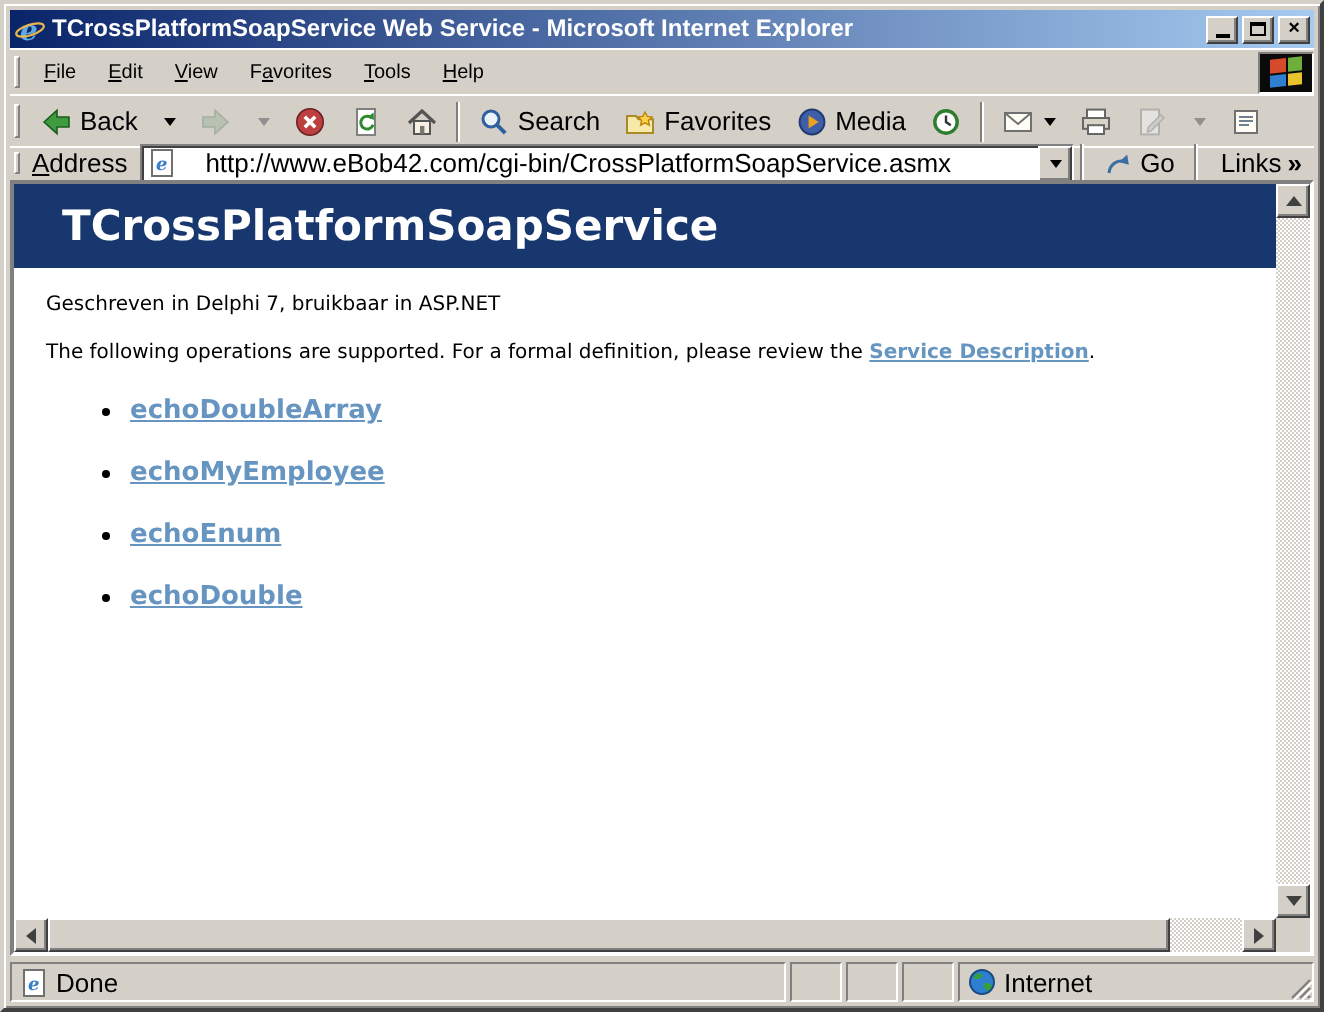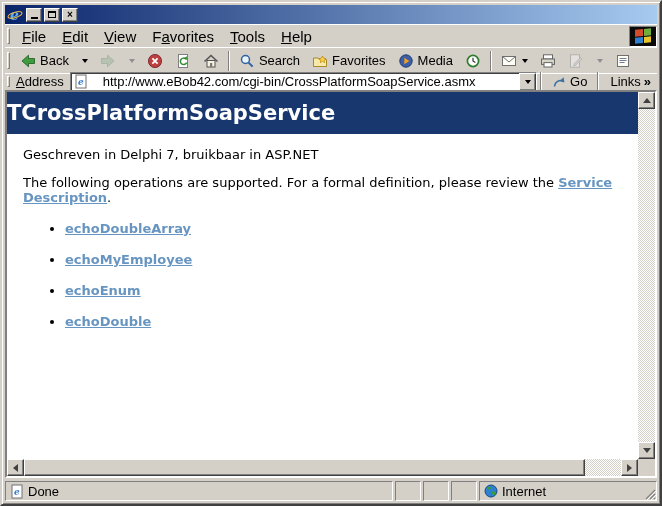--- a/index.html
+++ b/index.html
@@ -33,21 +33,21 @@
   }
   .glyph-min { width:7px; height:2px; background:#000; margin-top:7px; }
   .glyph-max { width:8px; height:7px; border:1px solid #000; border-top:2px solid #000; }
   .glyph-close { font-size:10px; font-weight:bold; line-height:10px; font-family:"Liberation Sans",sans-serif; }
 
   
   .rebar { display:flex; align-items:center; border-top:1px solid #fff; background:var(--chrome,#D4D0C8); }
   .grip { width:3px; height:70%; margin:0 4px 0 2px; border-left:1px solid #fff; border-top:1px solid #fff; border-right:1px solid #808080; border-bottom:1px solid #808080; }
   .vsep { width:0; height:20px; border-left:1px solid #808080; border-right:1px solid #fff; margin:0 3px; }
 
-  .menubar { height:23px; font-size:15px; }
+  .menubar { height:23px; font-size:10px; }
   .menu-item { padding:2px 8px; cursor:default; }
   .menu-item u { text-decoration:underline; }
   .menubar .spacer { flex:1; }
   .throbber { width:28px; height:21px; background:#0A0A0A; border:1px solid; border-color:#808080 #fff #fff #808080; display:flex; align-items:center; justify-content:center; }
   .flag { width:16px; height:14px; display:grid; grid-template-columns:1fr 1fr; grid-template-rows:1fr 1fr; gap:1px; transform:skewY(-6deg); }
   .flag span:nth-child(1){background:#D44A2A;} .flag span:nth-child(2){background:#6FAE3C;}
   .flag span:nth-child(3){background:#2E7FD0;} .flag span:nth-child(4){background:#E8C32E;}
 
   .toolbar { height:26px; }
   .tbtn { display:flex; align-items:center; gap:4px; padding:2px 5px; border:1px solid transparent; white-space:nowrap; cursor:default; }
@@ -81,24 +81,24 @@
   .content-outer {
     flex:1; margin-top:1px;
     border:2px solid; border-color:#808080 #fff #fff #808080;
     box-shadow: inset 1px 1px 0 #404040;
     display:grid; grid-template-columns:1fr 17px; grid-template-rows:1fr 17px;
     background:#fff; overflow:hidden;
   }
   .page { grid-area:1/1/2/2; background:#fff; overflow:hidden; font-family:"DejaVu Sans",sans-serif; }
   .page-header {
     background:var(--header_bg,#17376E); color:#fff;
-    font-size:21px; font-weight:bold; padding:9px 0 9px 0; height:42px;
+    font-size:21px; font-weight:bold; padding:9px 0 9px 24px; height:42px;
     font-family:"DejaVu Sans",sans-serif;
   }
-  .page p { margin:13px 0 0 16px; font-size:13px; }
+  .page p { margin:13px 0 0 16px; font-size:10px; }
   .page a { color:var(--link,#6795C1); font-weight:bold; text-decoration:underline; cursor:pointer; }
   .ops { margin:16px 0 0 0; padding-left:58px; }
   .ops li { margin-bottom:16px; font-size:13px; }
 
   
   .checker {
     background-color:#fff;
     background-image:
       linear-gradient(45deg,#d4d0c8 25%,transparent 25%,transparent 75%,#d4d0c8 75%),
       linear-gradient(45deg,#d4d0c8 25%,transparent 25%,transparent 75%,#d4d0c8 75%);
@@ -141,20 +141,21 @@
 
 <div class="window">
 
   <div class="titlebar">
     <span class="titlebar-icon">
       <svg width="16" height="16" viewBox="0 0 16 16">
         <text x="3" y="13" font-size="14" font-weight="bold" font-style="italic" fill="#5FA8E8" font-family="DejaVu Serif,serif">e</text>
         <ellipse cx="8" cy="8" rx="7.2" ry="2.6" fill="none" stroke="#E8B84B" stroke-width="1.1" transform="rotate(-18 8 8)"></ellipse>
       </svg>
     </span>
+    <span class="title-text">TCrossPlatformSoapService Web Service - Microsoft Internet Explorer</span>
     <span class="win-buttons">
       <button class="winbtn">
           <span class="glyph-min"></span>
         </button>
       <button class="winbtn">
           <span class="glyph-max"></span>
         </button>
       <button class="winbtn">
           <span class="glyph-close">×</span>
         </button>

